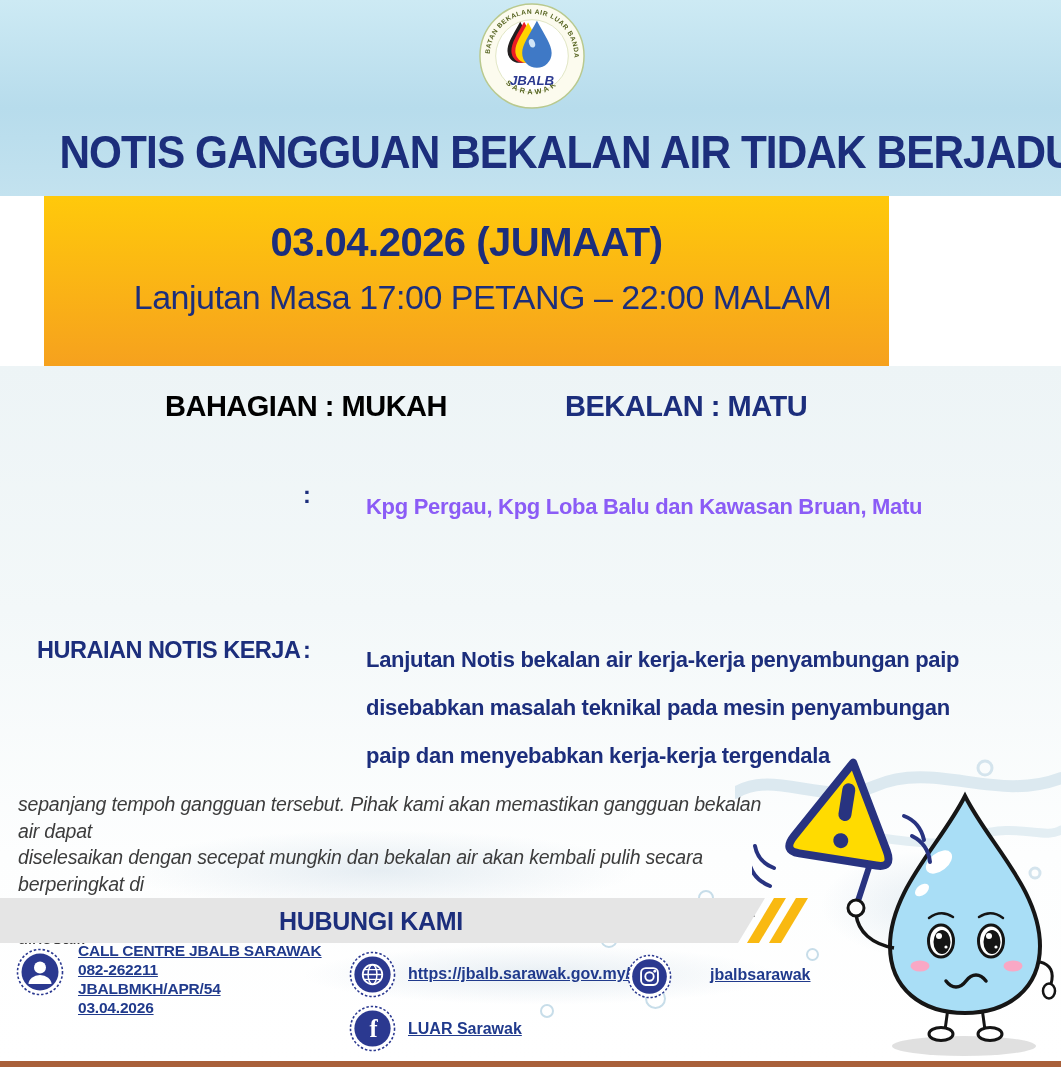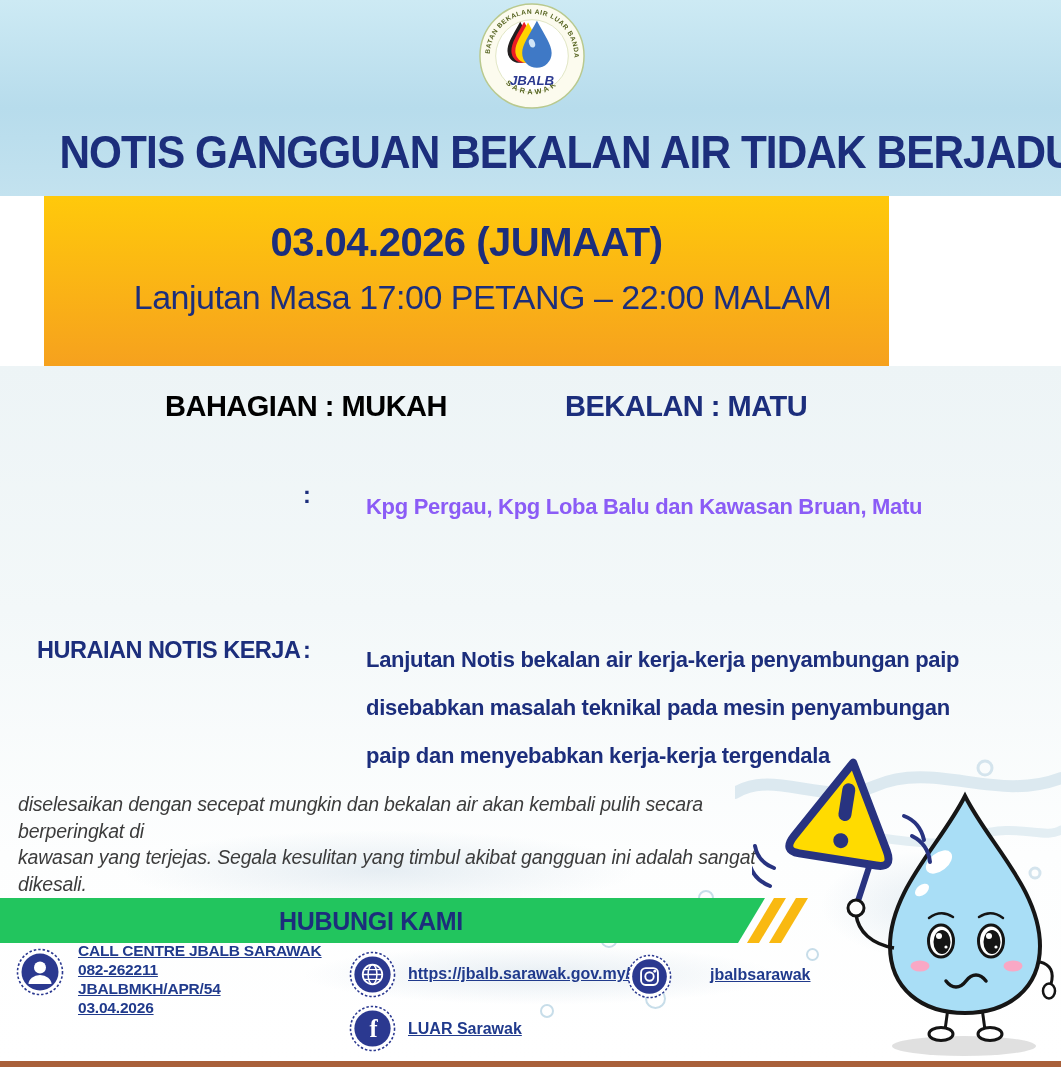--- a/index.html
+++ b/index.html
@@ -33,21 +33,21 @@
   .kawasan-value{position:absolute;left:366px;top:494px;width:640px;
                  font-size:22px;font-weight:bold;color:#8b5cf6;letter-spacing:-.3px;}
   .huraian-lines{position:absolute;left:366px;top:617px;width:640px;margin-top:28px;}
   .huraian-lines div{font-size:22px;font-weight:bold;color:#1c2e7c;letter-spacing:-.3px;
                      height:48px;line-height:30px;}
 
   .disclaimer{position:absolute;left:18px;top:791px;width:760px;
               font-style:italic;font-size:19.5px;line-height:26.5px;color:#3c3c3c;letter-spacing:-.2px;}
 
   
-  .contact-band{position:absolute;left:0;top:898px;width:765px;height:45px;background:#22c55e;
+  .contact-band{position:absolute;left:0;top:898px;width:765px;height:45px;background:#e5e5e5;
                 clip-path:polygon(0 0,100% 0,calc(100% - 27px) 100%,0 100%);z-index:4;}
   .contact-band .heading{position:absolute;left:0;top:9px;width:742px;text-align:center;
                          color:#1c2e7c;font-weight:bold;font-size:25px;letter-spacing:-.3px;}
   .band-stripe{position:absolute;top:898px;width:12px;height:45px;background:#f9b911;
                transform:skewX(-31deg);transform-origin:top left;z-index:4;}
 
   
   .footer-text{position:absolute;color:#203a8c;font-weight:bold;z-index:4;text-decoration:underline;}
   .cc-lines div{font-size:15.5px;line-height:19px;letter-spacing:-.2px;}
   .icon{position:absolute;z-index:4;}
@@ -125,20 +125,21 @@
 
   <div class="row-label" style="top:637px;">HURAIAN NOTIS KERJA</div>
   <div class="row-colon" style="top:637px;">:</div>
   <div class="huraian-lines">
     <div>Lanjutan Notis bekalan air kerja-kerja penyambungan paip</div>
     <div>disebabkan masalah teknikal pada mesin penyambungan</div>
     <div>paip dan menyebabkan kerja-kerja tergendala</div>
   </div>
 
   <div class="disclaimer">
+    <div>sepanjang tempoh gangguan tersebut. Pihak kami akan memastikan gangguan bekalan air dapat</div>
     <div>diselesaikan dengan secepat mungkin dan bekalan air akan kembali pulih secara berperingkat di</div>
     <div>kawasan yang terjejas. Segala kesulitan yang timbul akibat gangguan ini adalah sangat dikesali.</div>
   </div>
 
   <div class="contact-band">
     <div class="heading">HUBUNGI KAMI</div>
   </div>
   <div class="band-stripe" style="left:774px;"></div>
   <div class="band-stripe" style="left:796px;"></div>
 

